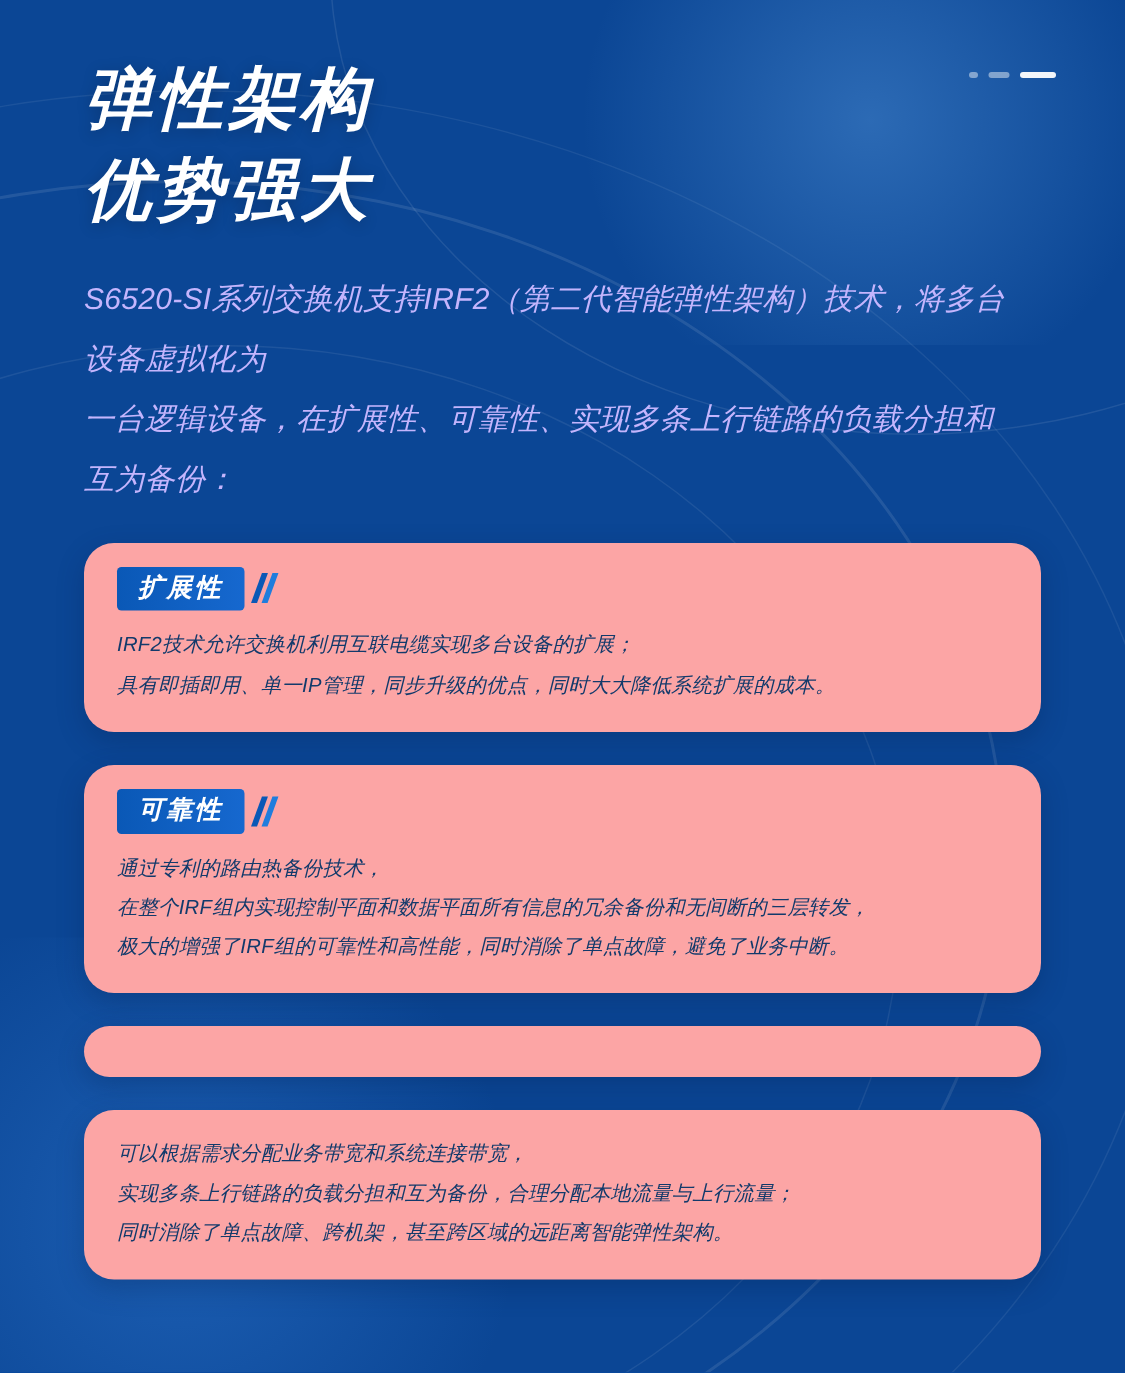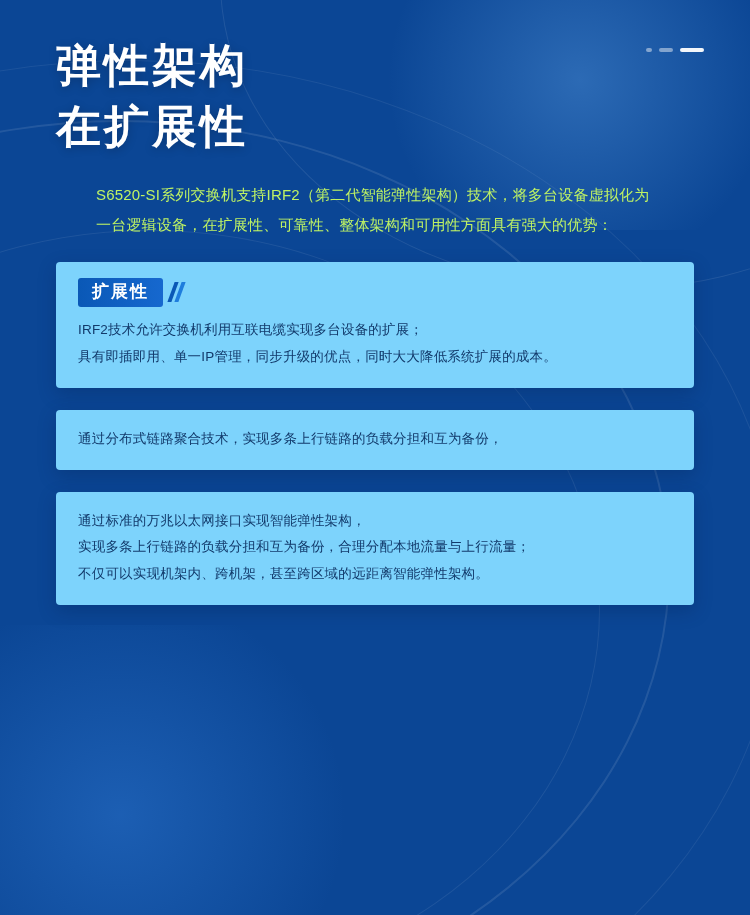--- a/index.html
+++ b/index.html
@@ -55,50 +55,50 @@
     gap: 7px;
   }
   .dot { height: 4px; border-radius: 2px; background: rgba(255,255,255,0.45); }
   .dot.d1 { width: 6px; }
   .dot.d2 { width: 14px; }
   .dot.d3 { width: 24px; background: rgba(255,255,255,0.95); }
 
   .content {
     position: relative;
     padding: 36px 56px 0 56px;
+    font-style: italic;
   }
   h1.title {
     color: #ffffff;
     font-size: 45px;
     font-weight: bold;
     letter-spacing: 3px;
     line-height: 1.35;
     text-shadow: 0 2px 10px rgba(0,0,0,0.22);
   }
   h1.title .l2 { display: block; }
 
   .intro {
     margin-top: 22px;
-    color: #bef264;
-    font-size: 15px;
+    color: #c4b5fd;
+    font-size: 20px;
     line-height: 2.0;
     letter-spacing: 0.2px;
     max-width: 620px;
-    margin-left: 40px;
   }
 
   .cards {
     margin-top: 22px;
     display: flex;
     flex-direction: column;
     gap: 22px;
   }
   .card {
-    background: #7dd3fc;
-    border-radius: 4px;
+    background: #fca5a5;
+    border-radius: 20px;
     padding: 16px 22px 18px 22px;
     box-shadow: 0 6px 18px rgba(3,32,78,0.28);
   }
   .card-head {
     display: flex;
     align-items: center;
     gap: 8px;
     margin-bottom: 10px;
   }
   .badge {
@@ -147,54 +147,67 @@
   <div class="dots">
     <span class="dot d1"></span>
     <span class="dot d2"></span>
     <span class="dot d3"></span>
   </div>
 
   <div class="content">
 
     <h1 class="title">
       <span class="l1">弹性架构</span>
-      <span class="l2">在扩展性</span>
+      <span class="l2">优势强大</span>
     </h1>
 
     <div class="intro">
       <div>S6520-SI系列交换机支持IRF2（第二代智能弹性架构）技术，将多台设备虚拟化为</div>
-      <div>一台逻辑设备，在扩展性、可靠性、整体架构和可用性方面具有强大的优势：</div>
+      <div>一台逻辑设备，在扩展性、可靠性、实现多条上行链路的负载分担和互为备份：</div>
     </div>
 
     <div class="cards">
 
       <div class="card">
         <div class="card-head">
           <span class="badge">扩展性</span>
           <span class="slashes">
               <i></i>
               <i></i>
             </span>
         </div>
         <div class="card-lines">
           <p>IRF2技术允许交换机利用互联电缆实现多台设备的扩展；</p>
           <p>具有即插即用、单一IP管理，同步升级的优点，同时大大降低系统扩展的成本。</p>
         </div>
       </div>
 
-
-      <div class="card">
-        <div class="card-lines">
-          <p>通过分布式链路聚合技术，实现多条上行链路的负载分担和互为备份，</p>
-        </div>
-      </div>
-
-      <div class="card">
-        <div class="card-lines">
-          <p>通过标准的万兆以太网接口实现智能弹性架构，</p>
+      <div class="card">
+        <div class="card-head">
+          <span class="badge">可靠性</span>
+          <span class="slashes">
+              <i></i>
+              <i></i>
+            </span>
+        </div>
+        <div class="card-lines">
+          <p>通过专利的路由热备份技术，</p>
+          <p>在整个IRF组内实现控制平面和数据平面所有信息的冗余备份和无间断的三层转发，</p>
+          <p>极大的增强了IRF组的可靠性和高性能，同时消除了单点故障，避免了业务中断。</p>
+        </div>
+      </div>
+
+      <div class="card">
+        <div class="card-lines">
+        </div>
+      </div>
+
+      <div class="card">
+        <div class="card-lines">
+          <p>可以根据需求分配业务带宽和系统连接带宽，</p>
           <p>实现多条上行链路的负载分担和互为备份，合理分配本地流量与上行流量；</p>
-          <p>不仅可以实现机架内、跨机架，甚至跨区域的远距离智能弹性架构。</p>
+          <p>同时消除了单点故障、跨机架，甚至跨区域的远距离智能弹性架构。</p>
         </div>
       </div>
 
     </div>
   </div>
 </div>
 
 </body></html>

